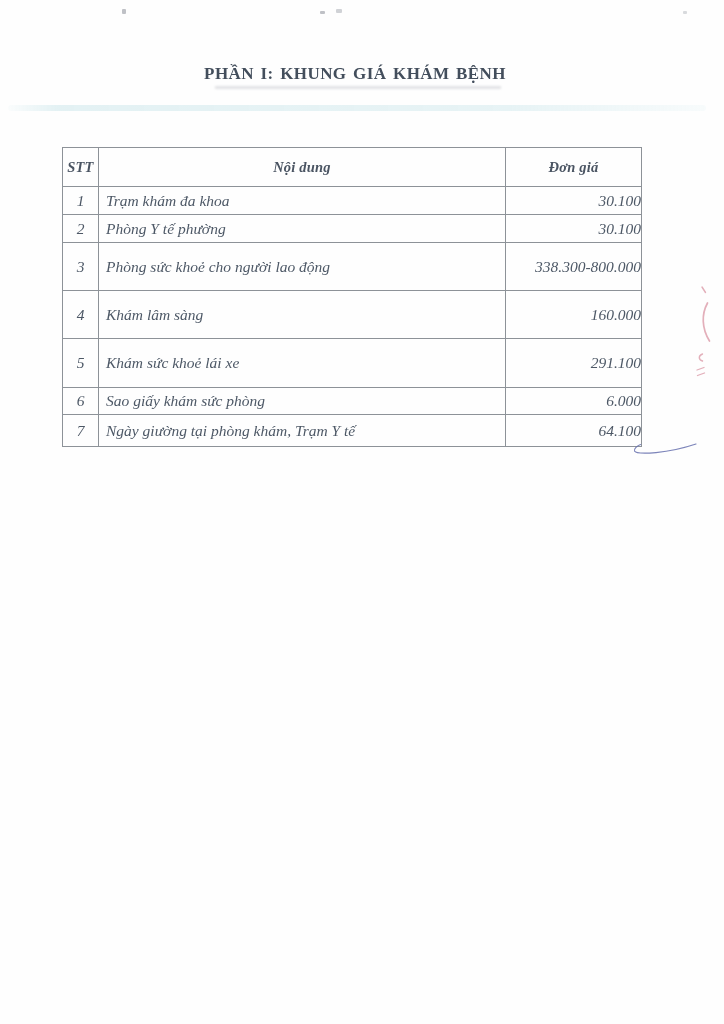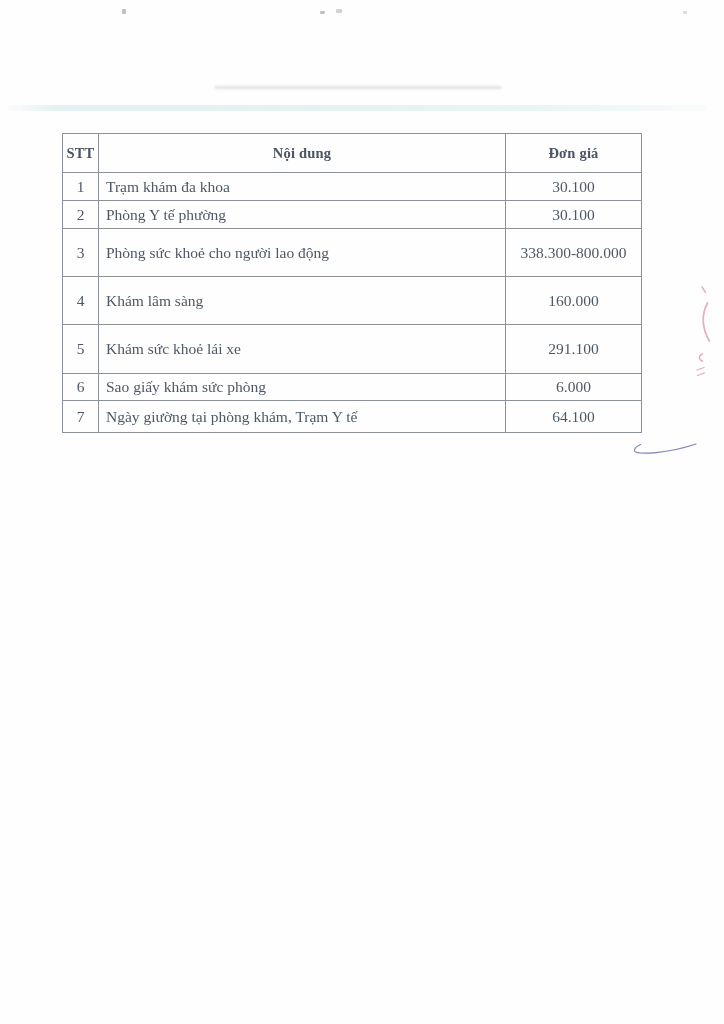--- a/index.html
+++ b/index.html
@@ -37,41 +37,42 @@
   .title {
     position: absolute; left: 0; top: 64px; width: 710px;
     margin: 0; text-align: center;
     font-size: 17px; font-weight: bold;
     letter-spacing: 0.4px; word-spacing: 2px;
     color: #434e5c;
   }
 
   
   table.price-table {
-    position: absolute; left: 62px; top: 133px;
+    position: absolute; left: 62px; top: 147px;
     width: 579px;
     border-collapse: collapse; table-layout: fixed;
     color: #4d5866;
+    font-style: italic;
   }
   .price-table col.col-stt    { width: 36px; }
   .price-table col.col-nd     { width: 407px; }
   .price-table col.col-dg     { width: 136px; }
   .price-table th, .price-table td {
     border: 1px solid #8d9298;
     padding: 0;
     overflow: hidden; white-space: nowrap;
   }
   .price-table th {
     font-size: 14.5px; font-weight: bold; text-align: center;
     color: #4a5462; letter-spacing: 0.2px;
   }
   .price-table td { font-size: 15.5px; }
   .price-table td.c-stt { text-align: center; }
   .price-table td.c-nd  { text-align: left; padding-left: 7px; }
-  .price-table td.c-dg  { text-align: center; }
+  .price-table td.c-dg  { text-align: right; }
   tr.h-head { height: 39px; }
   tr.h28 { height: 28px; }
   tr.h27 { height: 27px; }
   tr.h32 { height: 32px; }
   tr.h48 { height: 48px; }
   tr.h49 { height: 49px; }
 
   
   .pen-mark   { position: absolute; left: 628px; top: 439px; }
   .stamp-frag { position: absolute; left: 693px; top: 278px; }
@@ -81,20 +82,21 @@
 
 <div class="page">
 
   <div class="smudge s1"></div>
   <div class="smudge s2"></div>
   <div class="smudge s3"></div>
   <div class="smudge s4"></div>
   <div class="title-echo"></div>
   <div class="scan-band"></div>
 
+  <h1 class="title">PHẦN I: KHUNG GIÁ KHÁM BỆNH</h1>
 
   <table class="price-table">
     <colgroup>
       <col class="col-stt">
         <col class="col-nd">
         <col class="col-dg">
     </colgroup>
     <thead>
       <tr class="h-head">
         <th>STT</th>

